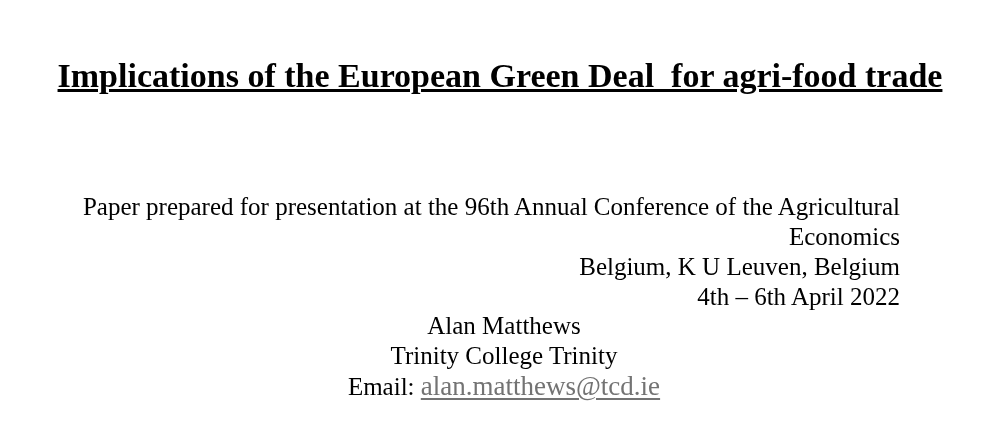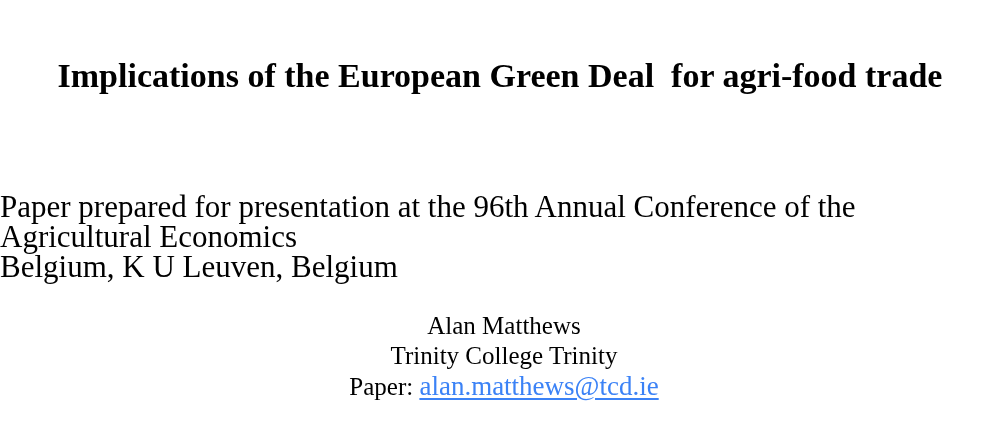--- a/index.html
+++ b/index.html
@@ -21,67 +21,69 @@
     top: 56px;
     left: 0;
     width: 1000px;
     text-align: center;
     font-weight: bold;
     font-size: 34px;
     line-height: 40px;
   }
   .title-line1 {
     white-space: pre-wrap; 
+    text-decoration: underline;
   }
   .footnote-sup {
     font-size: 0.62em;
     vertical-align: super;
     line-height: 0;
   }
   .conference-block {
     position: absolute;
     top: 192px;
     left: 0;
     width: 900px;
-    text-align: left;
-    font-size: 31px;
+    text-align: right;
+    font-size: 25px;
     line-height: 30px;
   }
   .author-block {
     position: absolute;
     top: 311px;
     left: 4px;
     width: 1000px;
     text-align: center;
     font-size: 25px;
     line-height: 30px;
   }
   .email-line a {
-    color: #3b82f6;
+    color: #737373;
     text-decoration: underline;
     text-underline-offset: 3px;
     font-size: 27px;
   }
 </style>
 </head>
 <body>
 
 <div class="page">
 
   <div class="title-block">
     <div class="title-line1">Implications of the European Green Deal  for agri-food trade</div>
   </div>
 
   <div class="conference-block">
     <div>Paper prepared for presentation at the 96th Annual Conference of the Agricultural Economics</div>
     <div>Belgium, K U Leuven, Belgium</div>
+    <div>4th – 6th April 2022</div>
   </div>
 
   <div class="author-block">
     <div>Alan Matthews</div>
     <div>Trinity College Trinity</div>
     <div class="email-line">
-      <span>Paper:</span>
+      <span>Email:</span>
       <a href="#">alan.matthews@tcd.ie</a>
     </div>
   </div>
 
 </div>
 
 </body></html>

